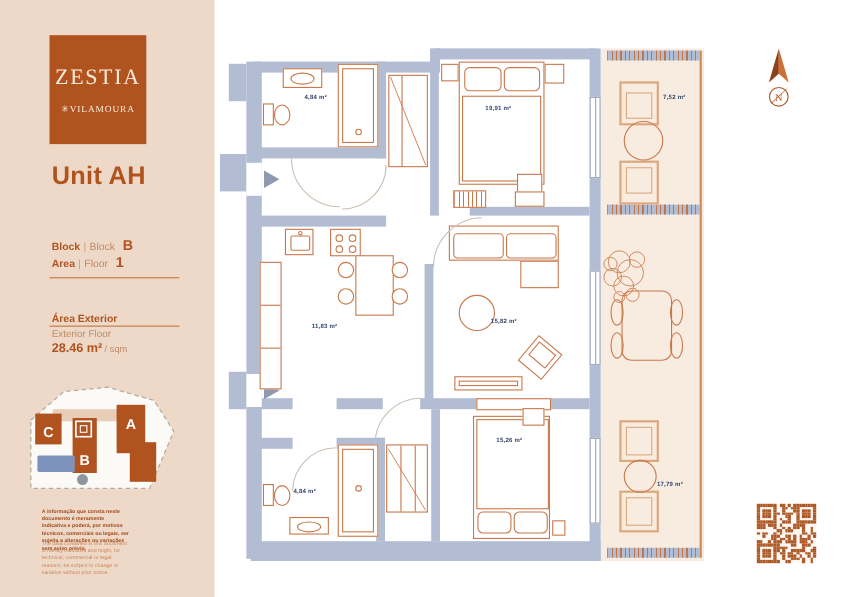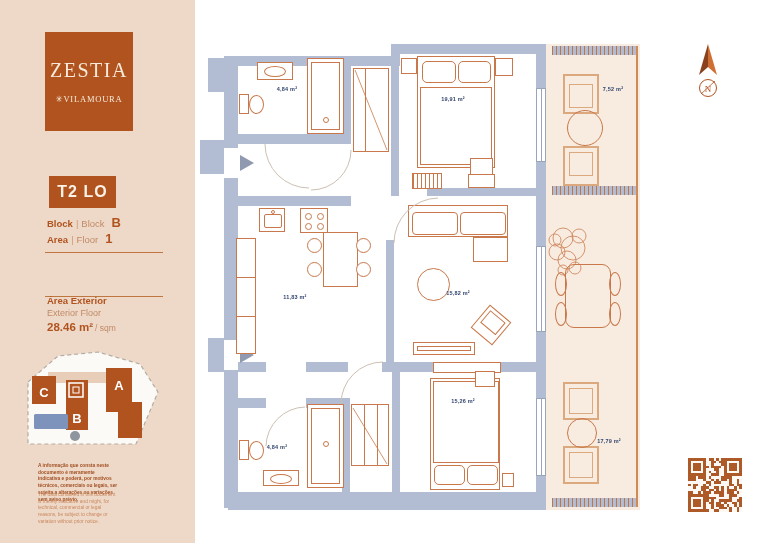--- a/index.html
+++ b/index.html
@@ -59,35 +59,35 @@
 <body>
 
 <div class="page">
 
   <aside class="sidebar">
     <div class="logo-box">
       <div class="logo-brand">ZESTIA</div>
       <div class="logo-sub"><span>✳</span><span>VILAMOURA</span></div>
     </div>
 
-    <div class="type-box">T2 LO</div>
+    <div class="unit-title">Unit AH</div>
 
     <div class="specrow" style="top:215px">
       <span class="sp-pt">Block</span><span class="sp-sep">|</span><span class="sp-en">Block</span><span class="sp-val">B</span>
     </div>
     <div class="specrow" style="top:231px">
       <span class="sp-pt">Area</span><span class="sp-sep">|</span><span class="sp-en">Floor</span><span class="sp-val">1</span>
     </div>
 
     <div class="divider" style="top:252px"></div>
 
 
     <div class="divider" style="top:296px"></div>
 
-    <div class="areablock" style="top:295px">
+    <div class="areablock" style="top:285px">
       <div class="a-pt">Área Exterior</div>
       <div class="a-en">Exterior Floor</div>
       <div class="a-val"><span>28.46 m²</span><span class="a-suffix">/ sqm</span></div>
     </div>
 
     <svg class="sitemap" width="150" height="108" viewBox="0 0 150 108">
       <polygon points="10,32 40,6 80,2 122,14 140,42 118,94 10,94" fill="#fcfaf7" stroke="#b4aca2" stroke-width="1.2" stroke-dasharray="4 3"></polygon>
       <rect x="30" y="22" width="62" height="11" fill="#e8cdb9"></rect>
       <rect x="14" y="26" width="24" height="28" fill="#b0531f"></rect>
       <rect x="48" y="30" width="22" height="50" fill="#b0531f"></rect>

